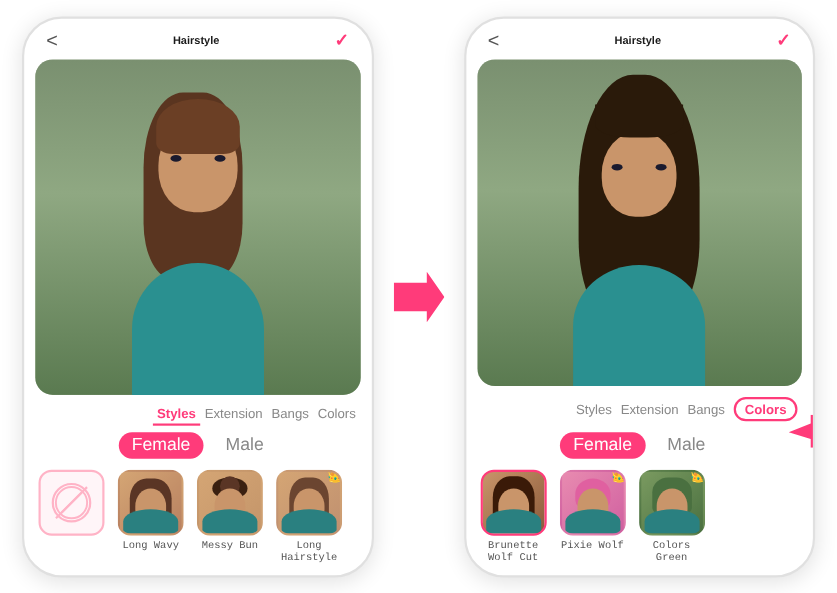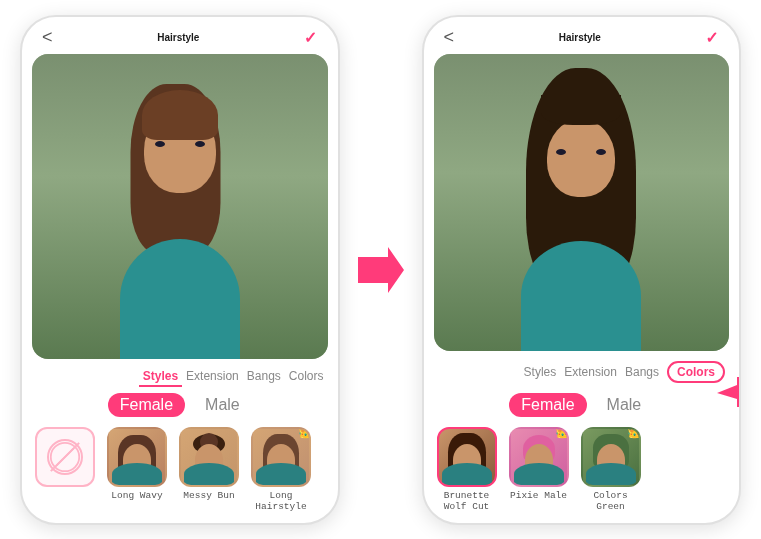--- a/index.html
+++ b/index.html
@@ -519,21 +519,21 @@
 
       <div class="style-thumb">
         <div class="style-thumb-img color-thumb-2">
           <div class="mini-face">
             <div class="mini-hair" style="background:#e060a0;top:12%;width:32px;height:28px;border-radius:50% 50% 30% 30%;"></div>
             <div class="mini-face-skin"></div>
             <div class="mini-body"></div>
           </div>
           <span class="crown-badge">👑</span>
         </div>
-        <span class="style-thumb-label">Pixie Male</span>
+        <span class="style-thumb-label">Pixie Wolf</span>
       </div>
 
       <div class="style-thumb">
         <div class="style-thumb-img color-thumb-3">
           <div class="mini-face">
             <div class="mini-hair" style="background:#4a7040;top:10%;width:36px;height:34px;border-radius:40% 40% 20% 20%;"></div>
             <div class="mini-face-skin"></div>
             <div class="mini-body"></div>
           </div>
           <span class="crown-badge">👑</span>

